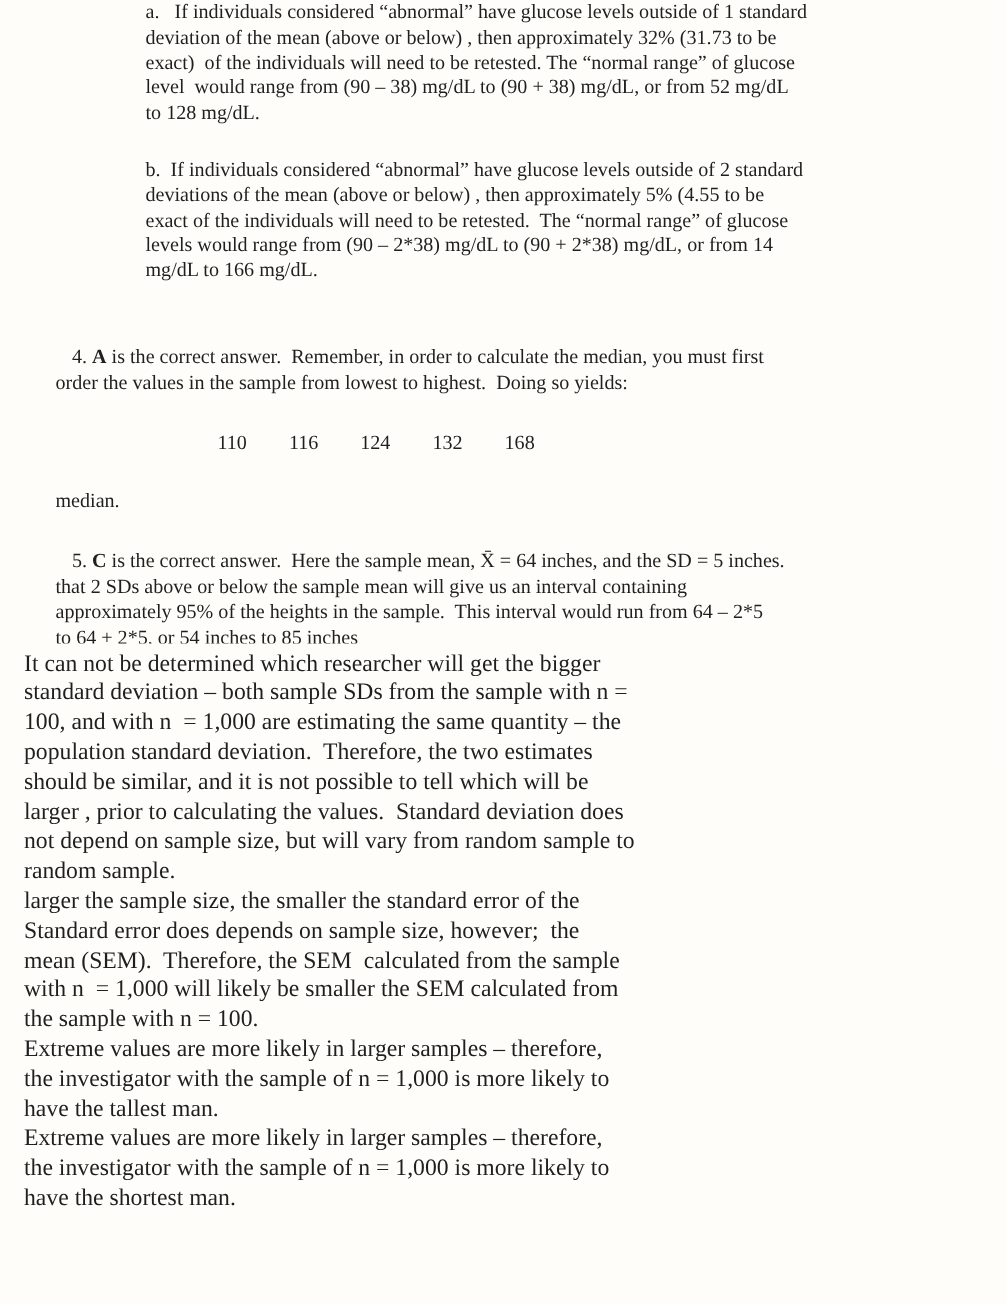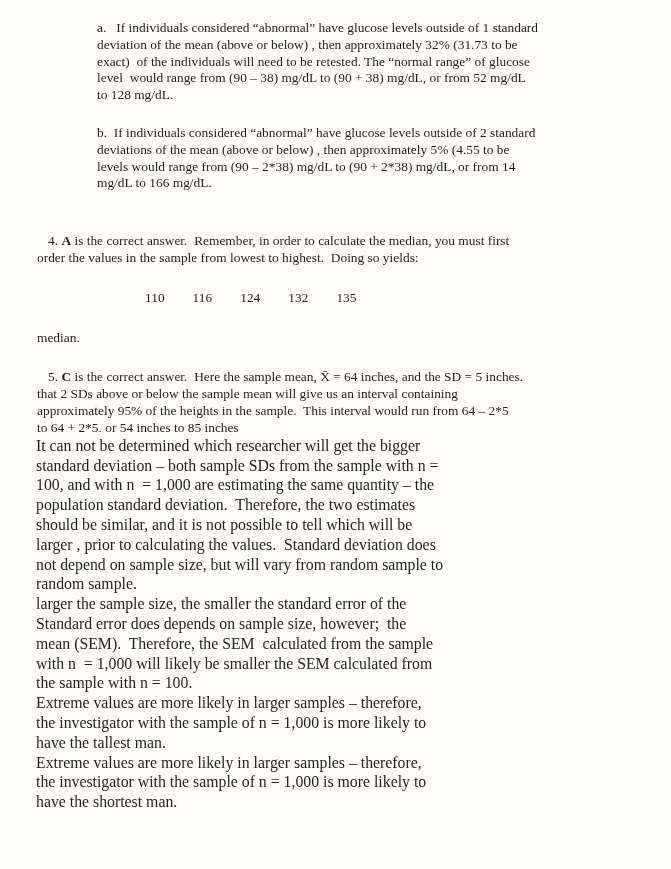--- a/index.html
+++ b/index.html
@@ -6,64 +6,64 @@
   body{background:#ffffff;}
   .page{
     position:relative;
     width:671px;
     height:869px;
     background:#fffdf9;
     color:#1f1f1f;
     font-family:"Liberation Serif","DejaVu Serif",serif;
     overflow:hidden;
     box-sizing:border-box;
-    padding-top:20px;
   }
   .tline{white-space:pre;}
   .blk{margin:0;}
   .ab{font-size:13.4px;line-height:16.8px;margin-left:97px;margin-bottom:21px;}
   .ab.b{margin-bottom:41px;}
   .main{font-size:13.4px;line-height:16.8px;margin-left:37px;margin-top:23px;}
   .q4{margin-bottom:16px;}
   .numbers{padding-left:108px;margin-bottom:18px;}
   .numbers .num{margin-right:28px;}
   .median{margin-bottom:20px;}
   .q4 .first,.q5 .first{padding-left:11px;}
   .bold{font-weight:bold;}
   .clipwrap{height:12px;overflow:hidden;}
-  .bottom{font-size:15.8px;line-height:19.8px;margin-left:36px;margin-top:4px;}
+  .bottom{font-size:15.8px;line-height:19.8px;margin-left:16px;margin-top:4px;}
 </style>
 </head>
 <body>
 
 <div class="page">
 
   <div class="blk ab">
       <div class="tline">a.   If individuals considered “abnormal” have glucose levels outside of 1 standard</div>
       <div class="tline">deviation of the mean (above or below) , then approximately 32% (31.73 to be</div>
       <div class="tline">exact)  of the individuals will need to be retested. The “normal range” of glucose</div>
       <div class="tline">level  would range from (90 – 38) mg/dL to (90 + 38) mg/dL, or from 52 mg/dL</div>
       <div class="tline">to 128 mg/dL.</div>
     </div>
 
   <div class="blk ab b">
       <div class="tline">b.  If individuals considered “abnormal” have glucose levels outside of 2 standard</div>
       <div class="tline">deviations of the mean (above or below) , then approximately 5% (4.55 to be</div>
+      <div class="tline">exact of the individuals will need to be retested.  The “normal range” of glucose</div>
       <div class="tline">levels would range from (90 – 2*38) mg/dL to (90 + 2*38) mg/dL, or from 14</div>
       <div class="tline">mg/dL to 166 mg/dL.</div>
     </div>
 
   <div class="blk main q4">
     <div class="tline first"><span>4. </span><span class="bold">A</span><span> is the correct answer.  Remember, in order to calculate the median, you must first</span></div>
     <div>
         <div class="tline">order the values in the sample from lowest to highest.  Doing so yields:</div>
       </div>
   </div>
 
-  <div class="blk main numbers"><span class="num">110</span><span class="num">116</span><span class="num">124</span><span class="num">132</span><span class="num">135</span></div>
+  <div class="blk main numbers"><span class="num">110</span><span class="num">116</span><span class="num">124</span><span class="num">132</span><span class="num">168</span></div>
 
   <div class="blk main median">
       <div class="tline">median.</div>
     </div>
 
   <div class="blk main q5">
     <div class="tline first"><span>5. </span><span class="bold">C</span><span> is the correct answer.  Here the sample mean, X̄ = 64 inches, and the SD = 5 inches.</span></div>
     <div>
         <div class="tline">that 2 SDs above or below the sample mean will give us an interval containing</div>
         <div class="tline">approximately 95% of the heights in the sample.  This interval would run from 64 – 2*5</div>

